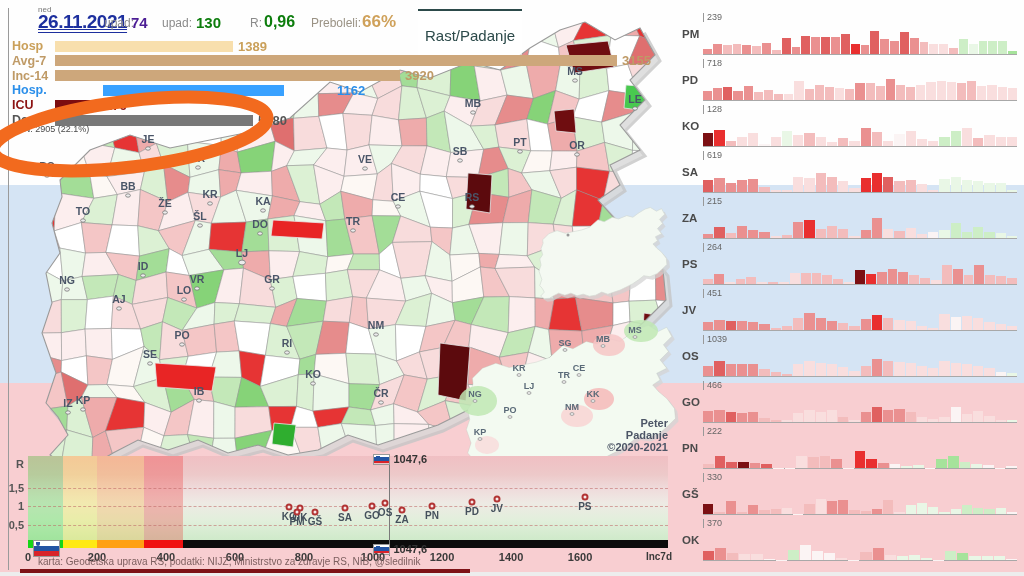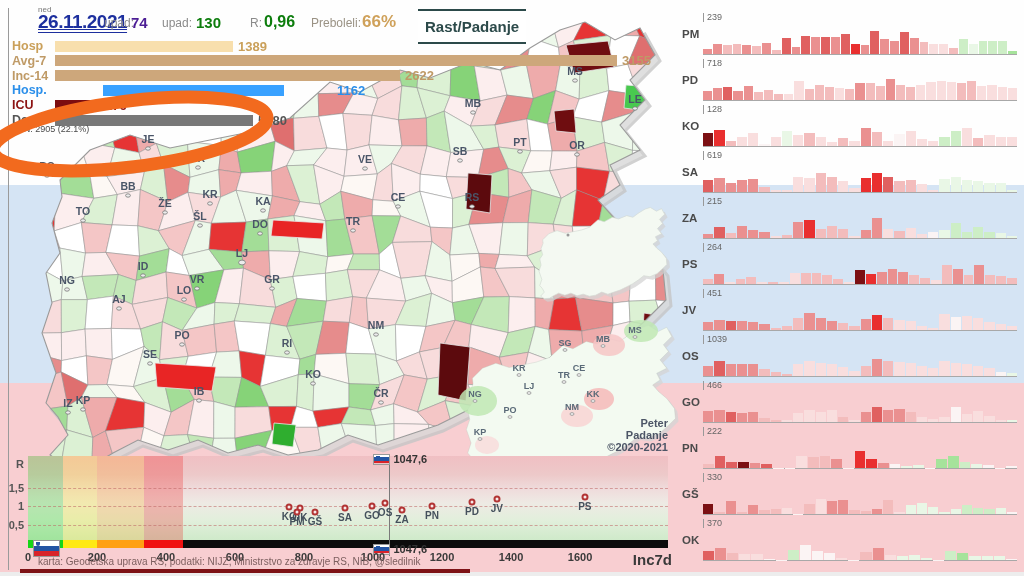--- a/index.html
+++ b/index.html
@@ -18,22 +18,22 @@
   .abs{position:absolute;white-space:nowrap;}
   #weekday{left:38px;top:5px;font-size:8px;color:#777;}
   #date{left:38px;top:11px;font-size:19px;font-weight:bold;color:#1d2f9e;letter-spacing:-.5px;
         text-decoration:underline;text-decoration-style:double;}
   .hlabel{font-size:12px;color:#8a8a8a;}
   .hval{font-weight:bold;}
   #rast-l{left:104px;top:16px;} #rast-v{left:131px;top:14px;font-size:15px;color:#4c1d95;}
   #upad-l{left:162px;top:16px;} #upad-v{left:196px;top:14px;font-size:15px;color:#0d7d0d;}
   #r-l{left:250px;top:16px;}    #r-v{left:264px;top:13px;font-size:16px;color:#0d7d0d;}
   #preb-l{left:311px;top:16px;color:#9a9284;} #preb-v{left:362px;top:12px;font-size:17px;color:#cfa15a;}
-  #toggle-btn{left:418px;top:9px;font-size:15px;font-weight:bold;color:#2c4a4a;
-     border-top:2px solid #2c4a4a;border-bottom:2px solid #2c4a4a;padding:7px 7px;background:rgba(255,255,255,.6);cursor:pointer;}
+  #toggle-btn{left:418px;top:9px;font-size:15px;font-weight:normal;color:#2c4a4a;
+     border-top:2px solid #2c4a4a;border-bottom:2px solid #2c4a4a;padding:16px 7px;background:rgba(255,255,255,.6);cursor:pointer;}
 
   
   .sbrow{position:absolute;left:12px;display:flex;align-items:center;height:12px;}
   .sblabel{width:43px;font-size:12.5px;font-weight:bold;}
   .sbbar{height:11px;}
   .sbval{margin-left:5px;font-size:13px;font-weight:bold;}
   #tan-note{left:13px;top:124px;font-size:9px;color:#4a4a4a;}
 
   
   #map-svg{position:absolute;left:8px;top:15px;}
@@ -50,21 +50,21 @@
   .tl-zone{position:absolute;top:0;height:84px;opacity:.25;}
   .tl-grid{position:absolute;left:0;width:640px;border-top:1px dashed rgba(190,100,100,.55);}
   .tl-ylab{position:absolute;left:-26px;width:22px;text-align:right;font-size:11px;font-weight:bold;color:#555;}
   #tl-line{position:absolute;top:-1px;width:1px;height:101px;background:#7a7a7a;}
   .tl-pt{position:absolute;width:7px;height:7px;border-radius:50%;border:2px solid #b23434;background:#f8e8e8;
          transform:translate(-50%,-50%);box-sizing:border-box;}
   .tl-ptlab{position:absolute;transform:translate(-50%,0);font-size:10px;font-weight:bold;color:#44505c;}
   #tl-colorbar{position:absolute;left:0;top:84px;width:640px;height:8px;display:flex;}
   .tl-seg{height:8px;}
   .tl-tick{position:absolute;top:95px;transform:translateX(-50%);font-size:11px;font-weight:bold;color:#3a3a3a;}
-  #tl-endlab{position:absolute;top:95px;right:-4px;font-size:15px;font-weight:bold;color:#3a3a3a;}
+  #tl-endlab{position:absolute;top:95px;right:-4px;font-size:10px;font-weight:bold;color:#3a3a3a;}
   .miniflag{display:inline-block;width:15px;height:9px;position:relative;border:.5px solid #999;vertical-align:middle;}
   .miniflag .w{position:absolute;left:0;top:0;width:100%;height:33%;background:#fff;}
   .miniflag .b{position:absolute;left:0;top:33%;width:100%;height:34%;background:#2355a4;}
   .miniflag .r{position:absolute;left:0;top:67%;width:100%;height:33%;background:#d8232a;}
   .miniflag .shield{position:absolute;left:2px;top:1px;width:4px;height:4px;background:#2355a4;border-radius:0 0 2px 2px;}
   #tl-marker-top{position:absolute;top:-3px;display:flex;gap:3px;align-items:center;font-size:11px;font-weight:bold;color:#333;}
   #tl-marker-bot{position:absolute;top:87px;display:flex;gap:3px;align-items:center;font-size:11px;font-weight:bold;color:#333;}
   #tl-flag-left{position:absolute;left:5px;top:83px;width:25px;height:15px;}
   #tl-flag-left .miniflag{width:25px;height:15px;}
 
@@ -713,21 +713,21 @@
       <span class="sbval" style="color: rgb(202, 160, 90);">1389</span>
     </div>
     <div class="sbrow" style="top: 54.8px;">
       <span class="sblabel" style="color: rgb(191, 154, 102);">Avg-7</span>
       <div class="sbbar" style="width: 562px; background: rgb(205, 167, 123);"></div>
       <span class="sbval" style="color: rgb(191, 154, 102);">3155</span>
     </div>
     <div class="sbrow" style="top: 69.6px;">
       <span class="sblabel" style="color: rgb(191, 154, 102);">Inc-14</span>
       <div class="sbbar" style="width: 345px; background: rgb(205, 167, 123);"></div>
-      <span class="sbval" style="color: rgb(191, 154, 102);">2622</span>
+      <span class="sbval" style="color: rgb(191, 154, 102);">3920</span>
     </div>
     <div class="sbrow" style="top: 84.4px; gap: 48px;">
       <span class="sblabel" style="color: rgb(43, 143, 234);">Hosp.</span>
       <div class="sbbar" style="width: 181px; background: rgb(57, 161, 255);"></div>
       <span class="sbval" style="color: rgb(43, 143, 234);">1162</span>
     </div>
     <div class="sbrow" style="top: 99.2px;">
       <span class="sblabel" style="color: rgb(140, 18, 18);">ICU</span>
       <div class="sbbar" style="width: 45px; background: rgb(124, 13, 16);"></div>
       <span class="sbval" style="color: rgb(140, 18, 18);">276</span>

